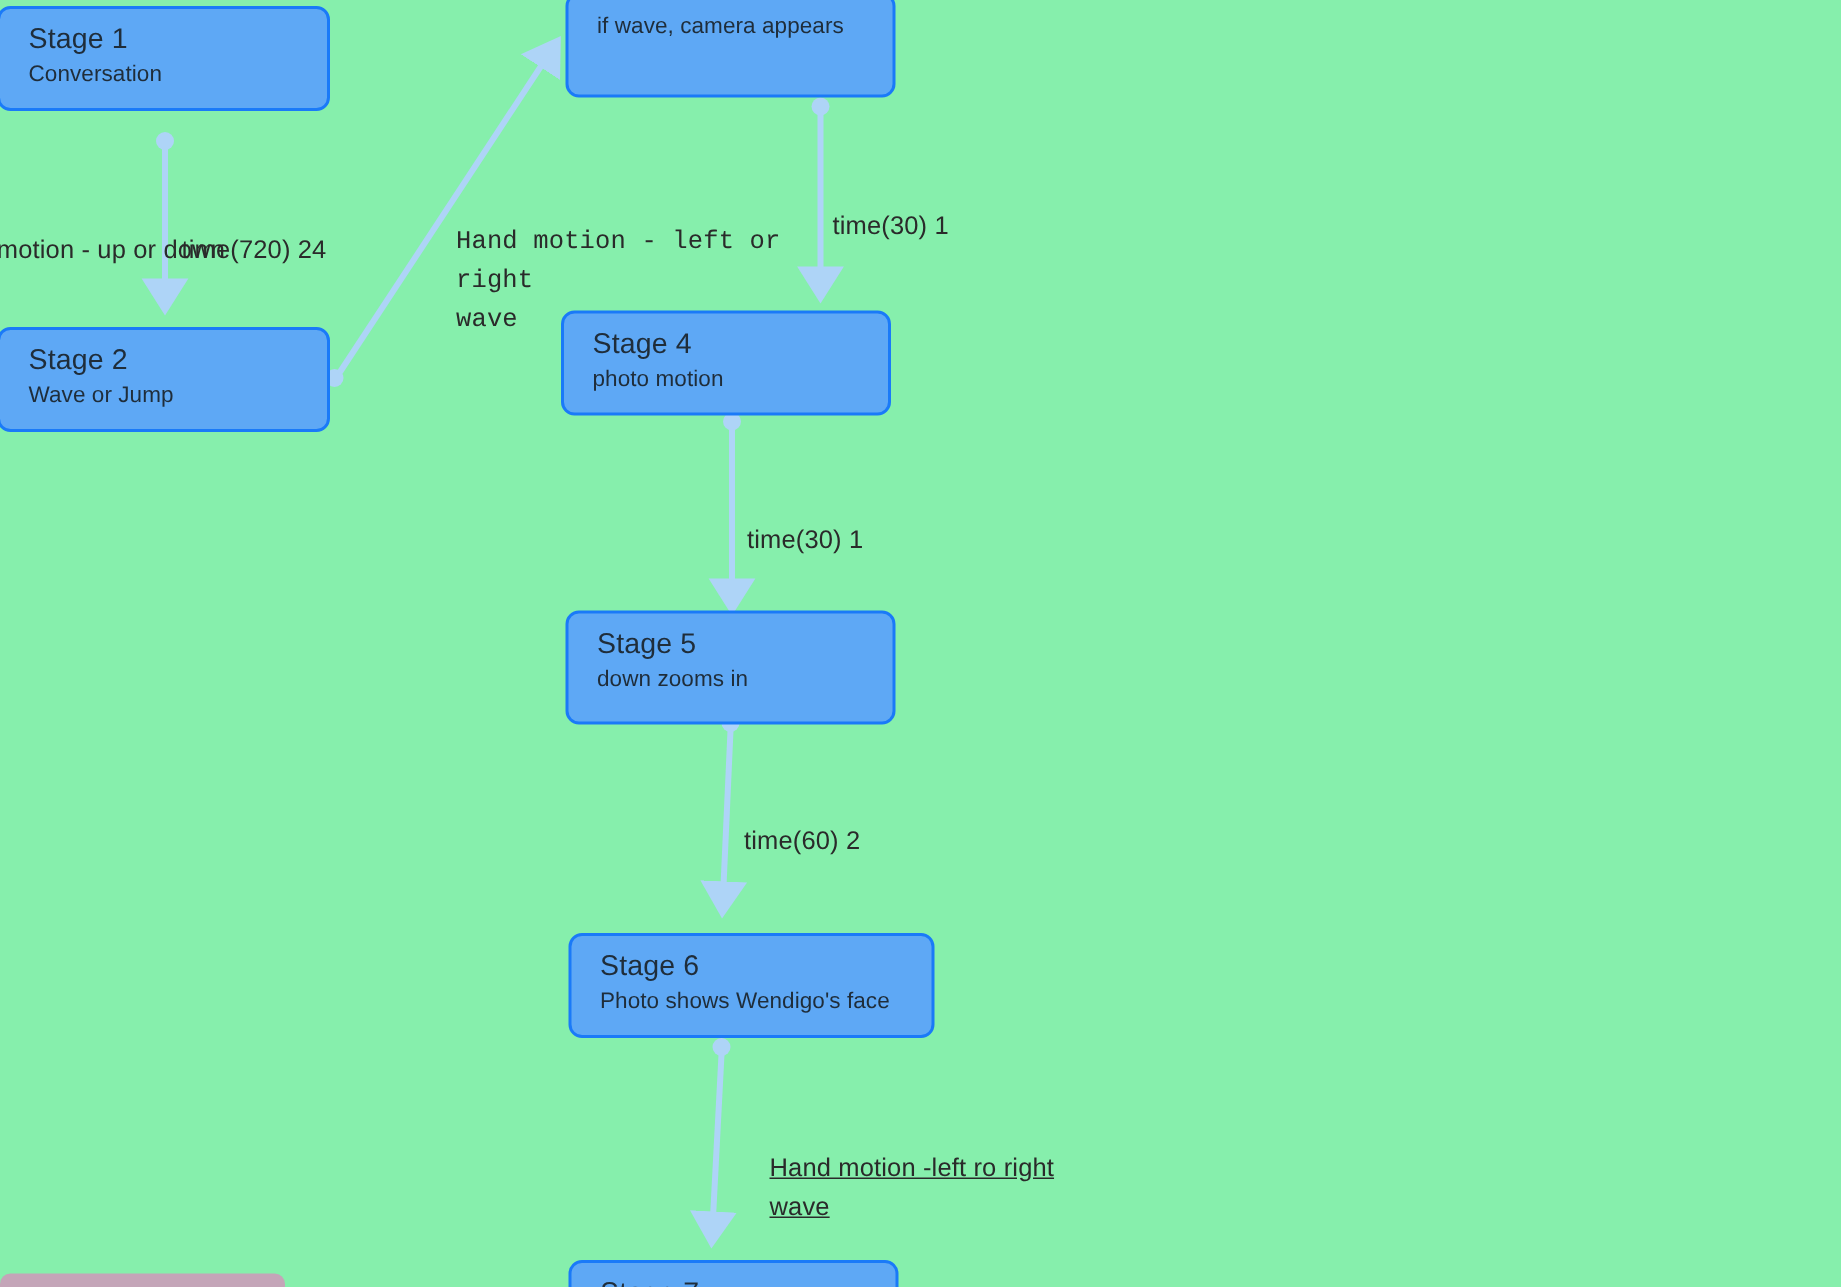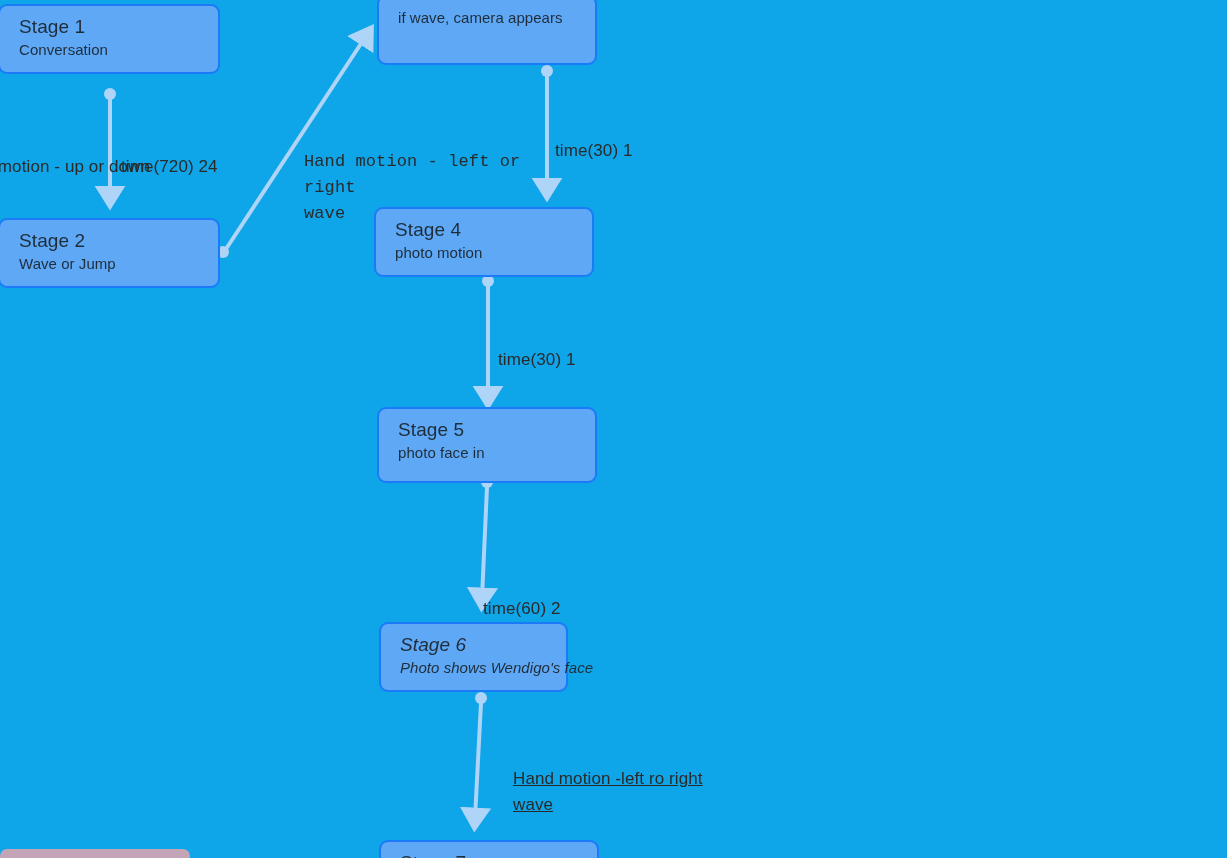--- a/index.html
+++ b/index.html
@@ -8,21 +8,21 @@
     padding: 0;
     background: #000000;
   }
   body {
     font-family: "Liberation Sans", sans-serif;
   }
   #canvas {
     position: relative;
     width: 1227px;
     height: 858px;
-    background: #0ea5e9;
+    background: #86efac;
     overflow: hidden;
   }
   #edge-layer {
     position: absolute;
     left: 0;
     top: 0;
     width: 1227px;
     height: 858px;
     pointer-events: none;
   }
@@ -124,44 +124,44 @@
     <span class="node-sub">if wave, camera appears</span>
   </div>
 
   <div class="node" style="left:374px; top:207px; width:220px; height:70px;">
     <span class="node-title">Stage 4</span>
     <span class="node-sub">photo motion</span>
   </div>
 
   <div class="node" style="left:377px; top:407px; width:220px; height:76px;">
     <span class="node-title">Stage 5</span>
-    <span class="node-sub">photo face in</span>
+    <span class="node-sub">down zooms in</span>
   </div>
 
-  <div class="node" style="left:379px; top:622px; width:189px; height:70px;font-style:italic;">
+  <div class="node" style="left:379px; top:622px; width:244px; height:70px;">
     <span class="node-title">Stage 6</span>
     <span class="node-sub">Photo shows Wendigo's face</span>
   </div>
 
   <div class="node" style="left:379px; top:840px; width:220px; height:70px;">
     <span class="node-title">Stage 7</span>
     <span class="node-sub"></span>
   </div>
 
   <div class="edge-label" style="left:-48px; top:154px;">Hand motion - up or down</div>
 
   <div class="edge-label" style="left:121px; top:154px;">time(720) 24</div>
 
   <div class="edge-label" style="left:304px; top:149px; width:240px;font-family:Liberation Mono, monospace;">Hand motion - left or right
 wave</div>
 
   <div class="edge-label" style="left:555px; top:138px;">time(30) 1</div>
 
   <div class="edge-label" style="left:498px; top:347px;">time(30) 1</div>
 
-  <div class="edge-label" style="left:483px; top:548px;margin-top:48px;">time(60) 2</div>
+  <div class="edge-label" style="left:496px; top:548px;">time(60) 2</div>
 
   <div class="edge-label" style="left:513px; top:766px; width:240px;text-decoration:underline;">Hand motion -left ro right
 wave</div>
 
   <div class="footer-bar" style="left:0px; top:849px; width:190px; height:12px;"></div>
 
 </div>
 
 </body></html>

